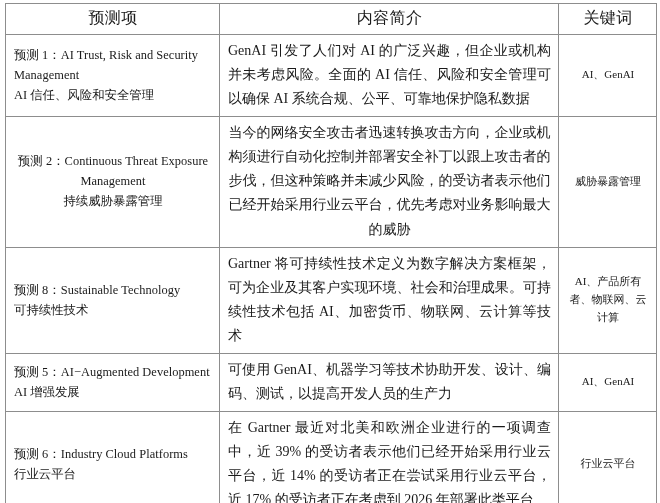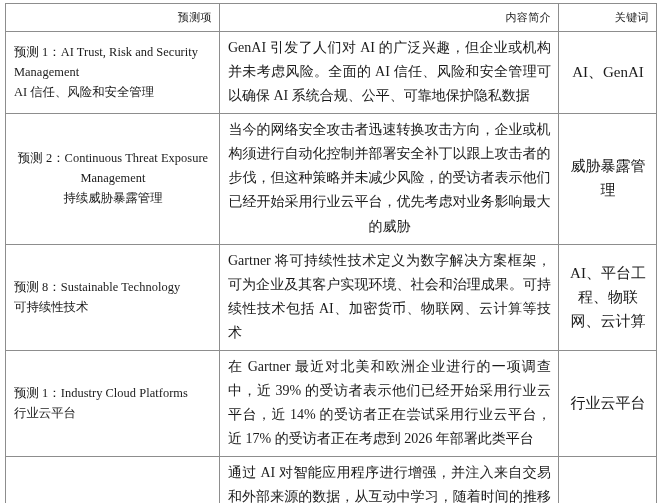--- a/index.html
+++ b/index.html
@@ -30,43 +30,43 @@
     border: 1px solid #8d8d8d;
     vertical-align: middle;
     padding: 4px 7px 5px 8px;
     font-weight: normal;
   }
   col.c-forecast { width: 214px; }
   col.c-desc    { width: 339px; }
   col.c-keyword { width: 98px; }
 
   thead th {
-    text-align: right;
-    font-size: 11px;
+    text-align: center;
+    font-size: 16px;
     letter-spacing: 0.4px;
     padding-top: 6px;
     padding-bottom: 7px;
     height: 18px;
   }
   .cell-forecast {
     font-size: 12.4px;
     line-height: 1.62;
     text-align: left;
   }
   .cell-forecast .en {
     letter-spacing: 0.05px;
   }
   .cell-desc {
     font-size: 14px;
     line-height: 1.72;
     text-align: justify;
     text-justify: inter-ideograph;
   }
   .cell-keyword {
-    font-size: 15px;
+    font-size: 11px;
     line-height: 1.6;
     text-align: center;
   }
   tr.r1 td { height: 62px; margin-top: 41px; }
   tr.r2 td { height: 77px; text-align: center; }
   tr.r3 td { height: 64px; }
   tr.r4 td { height: 35px; }
   tr.r5 td { height: 48px; }
   tr.r6 td { height: 79px; margin-top: 48px; }
   tr.r7 td { height: 52px; }
@@ -104,25 +104,33 @@
         </td>
         <td class="cell-desc">当今的网络安全攻击者迅速转换攻击方向，企业或机构须进行自动化控制并部署安全补丁以跟上攻击者的步伐，但这种策略并未减少风险，的受访者表示他们已经开始采用行业云平台，优先考虑对业务影响最大的威胁</td>
         <td class="cell-keyword">威胁暴露管理</td>
       </tr>
       <tr class="r3">
         <td class="cell-forecast">
           <span class="en">预测 8：Sustainable Technology</span><br>
           <span class="cn">可持续性技术</span>
         </td>
         <td class="cell-desc">Gartner 将可持续性技术定义为数字解决方案框架，可为企业及其客户实现环境、社会和治理成果。可持续性技术包括 AI、加密货币、物联网、云计算等技术</td>
-        <td class="cell-keyword">AI、平台工程、物联网、云计算</td>
+        <td class="cell-keyword">AI、产品所有者、物联网、云计算</td>
+      </tr>
+      <tr class="r5">
+        <td class="cell-forecast">
+          <span class="en">预测 5：AI−Augmented Development</span><br>
+          <span class="cn">AI 增强发展</span>
+        </td>
+        <td class="cell-desc">可使用 GenAI、机器学习等技术协助开发、设计、编码、测试，以提高开发人员的生产力</td>
+        <td class="cell-keyword">AI、GenAI</td>
       </tr>
       <tr class="r6">
         <td class="cell-forecast">
-          <span class="en">预测 1：Industry Cloud Platforms</span><br>
+          <span class="en">预测 6：Industry Cloud Platforms</span><br>
           <span class="cn">行业云平台</span>
         </td>
         <td class="cell-desc">在 Gartner 最近对北美和欧洲企业进行的一项调查中，近 39% 的受访者表示他们已经开始采用行业云平台，近 14% 的受访者正在尝试采用行业云平台，近 17% 的受访者正在考虑到 2026 年部署此类平台</td>
         <td class="cell-keyword">行业云平台</td>
       </tr>
       <tr class="r7">
         <td class="cell-forecast">
           <br>
           
         </td>

